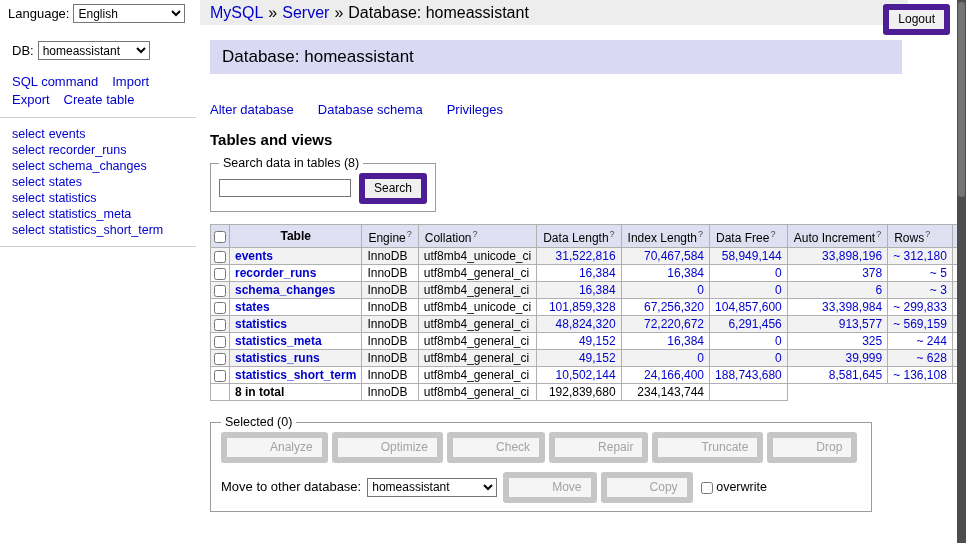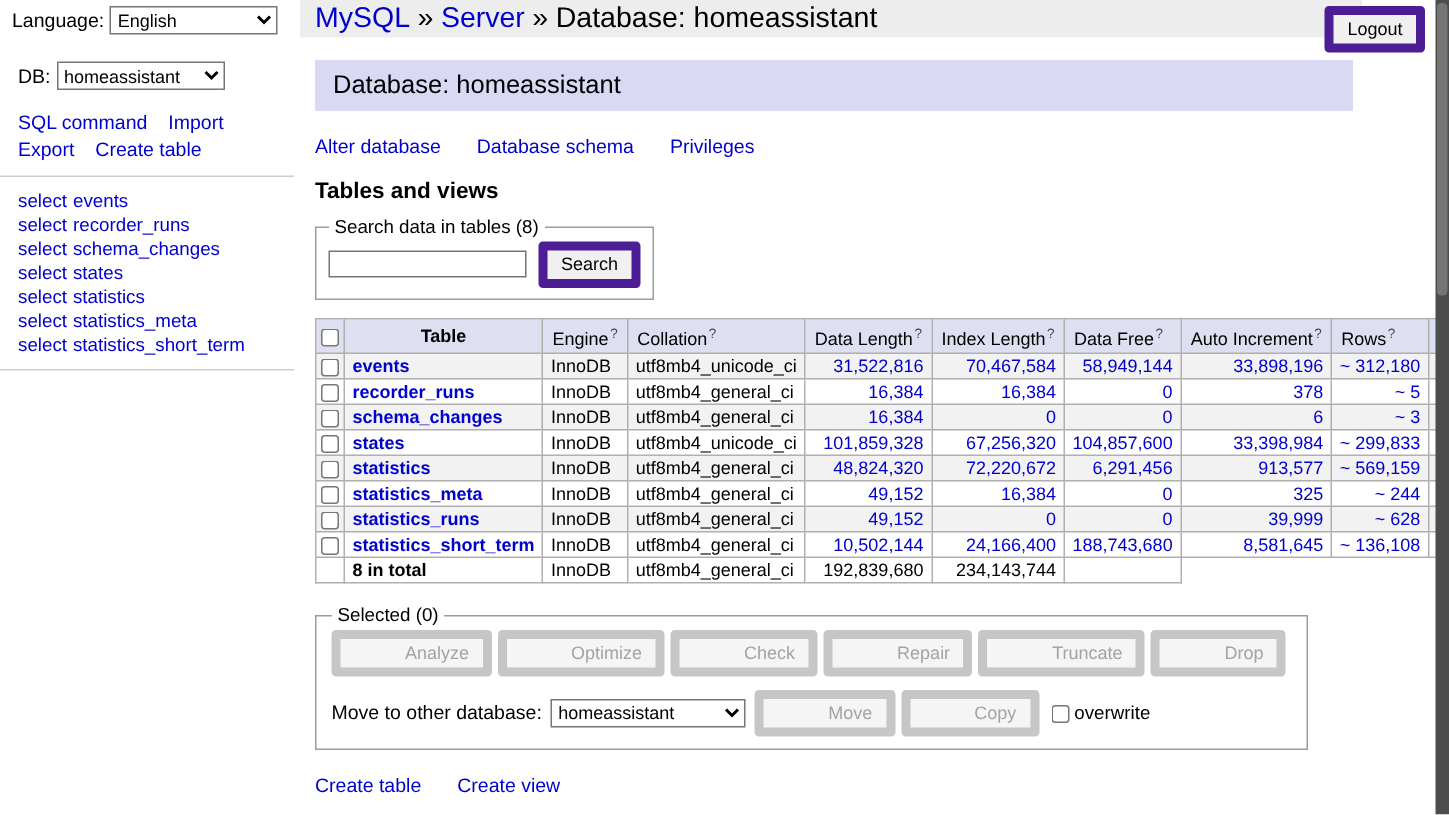--- a/index.html
+++ b/index.html
@@ -7,21 +7,21 @@
   body { position:relative; overflow:hidden; background:#fff; color:#000;
          font-family:"Liberation Sans", sans-serif; font-size:13px; }
   a { color:#0000cc; text-decoration:none; cursor:pointer; }
 
   
   #lang-area { position:absolute; left:0; top:0; width:196px; height:26px; padding:4px 0 0 8px; white-space:nowrap; }
   #lang-area label { font-size:13px; margin-right:4px; }
   select { font-family:inherit; font-size:12px; border:1px solid #767676; background:#fff; height:19px; }
   #language-select { width:112px; }
   #breadcrumb { position:absolute; left:200px; top:0; width:708px; height:25px; background:#ededed;
-                line-height:25px; padding:0 10px; white-space:nowrap; font-size:19px; }
+                line-height:25px; padding:0 10px; white-space:nowrap; font-size:16px; }
   #breadcrumb .sep { margin:0 5px; color:#000; }
   #logout-btn { position:absolute; top:4px; right:16px; }
 
   button { font-family:Liberation Sans, sans-serif; font-size:12px; padding:2px 9px; border:6px solid #4c1d95;
            border-radius:3px; background:#f0f0f0; color:#000; cursor:pointer; line-height:15px; }
   button:disabled { color:#a3a3a3; border-color:#c6c6c6; background:#f5f5f5; cursor:default;padding-left:43px; }
 
   
   #sidebar { position:absolute; left:0; top:26px; width:196px; bottom:0; background:#fff; }
   #logo-band { background:#e4e4e4; margin-top:5px; padding:9px 12px; }
@@ -32,21 +32,21 @@
   #db-select { width:112px; }
   #side-links { margin:13px 12px 0; line-height:1.4; }
   #side-links a { margin-right:14px; }
   .side-hr { border:none; border-top:1px solid #cfcfcf; margin:8px 0; }
   #side-tables { margin:0 12px; line-height:1.28; font-size:12.5px; white-space:nowrap; }
   #side-tables a { margin-right:4px; }
 
   
   #main { position:absolute; left:210px; top:26px; width:692px; }
   #page-title { margin-top:14px; background:#d9d9f4; padding:7px 12px; font-size:17px; font-weight:400; }
-  .links-row { margin-top:16px; }
+  .links-row { margin-top:28px; }
   .links-row a { margin-right:24px; }
   .links-row.routines { margin-top:10px; }
   h3 { margin-top:14px; font-size:15px; font-weight:bold; }
 
   fieldset { border:1px solid #9c9c9c; padding:3px 8px 7px; margin-top:8px; width:max-content; }
   legend { font-size:12.5px; padding:0 4px; }
   #search-input { width:132px; font-size:12px; border:1px solid #767676; padding:1px 4px; height:18px;
                   font-family:inherit; margin-right:8px; }
 
   table.data { border-collapse:collapse; margin-top:12px; font-size:12px; }

